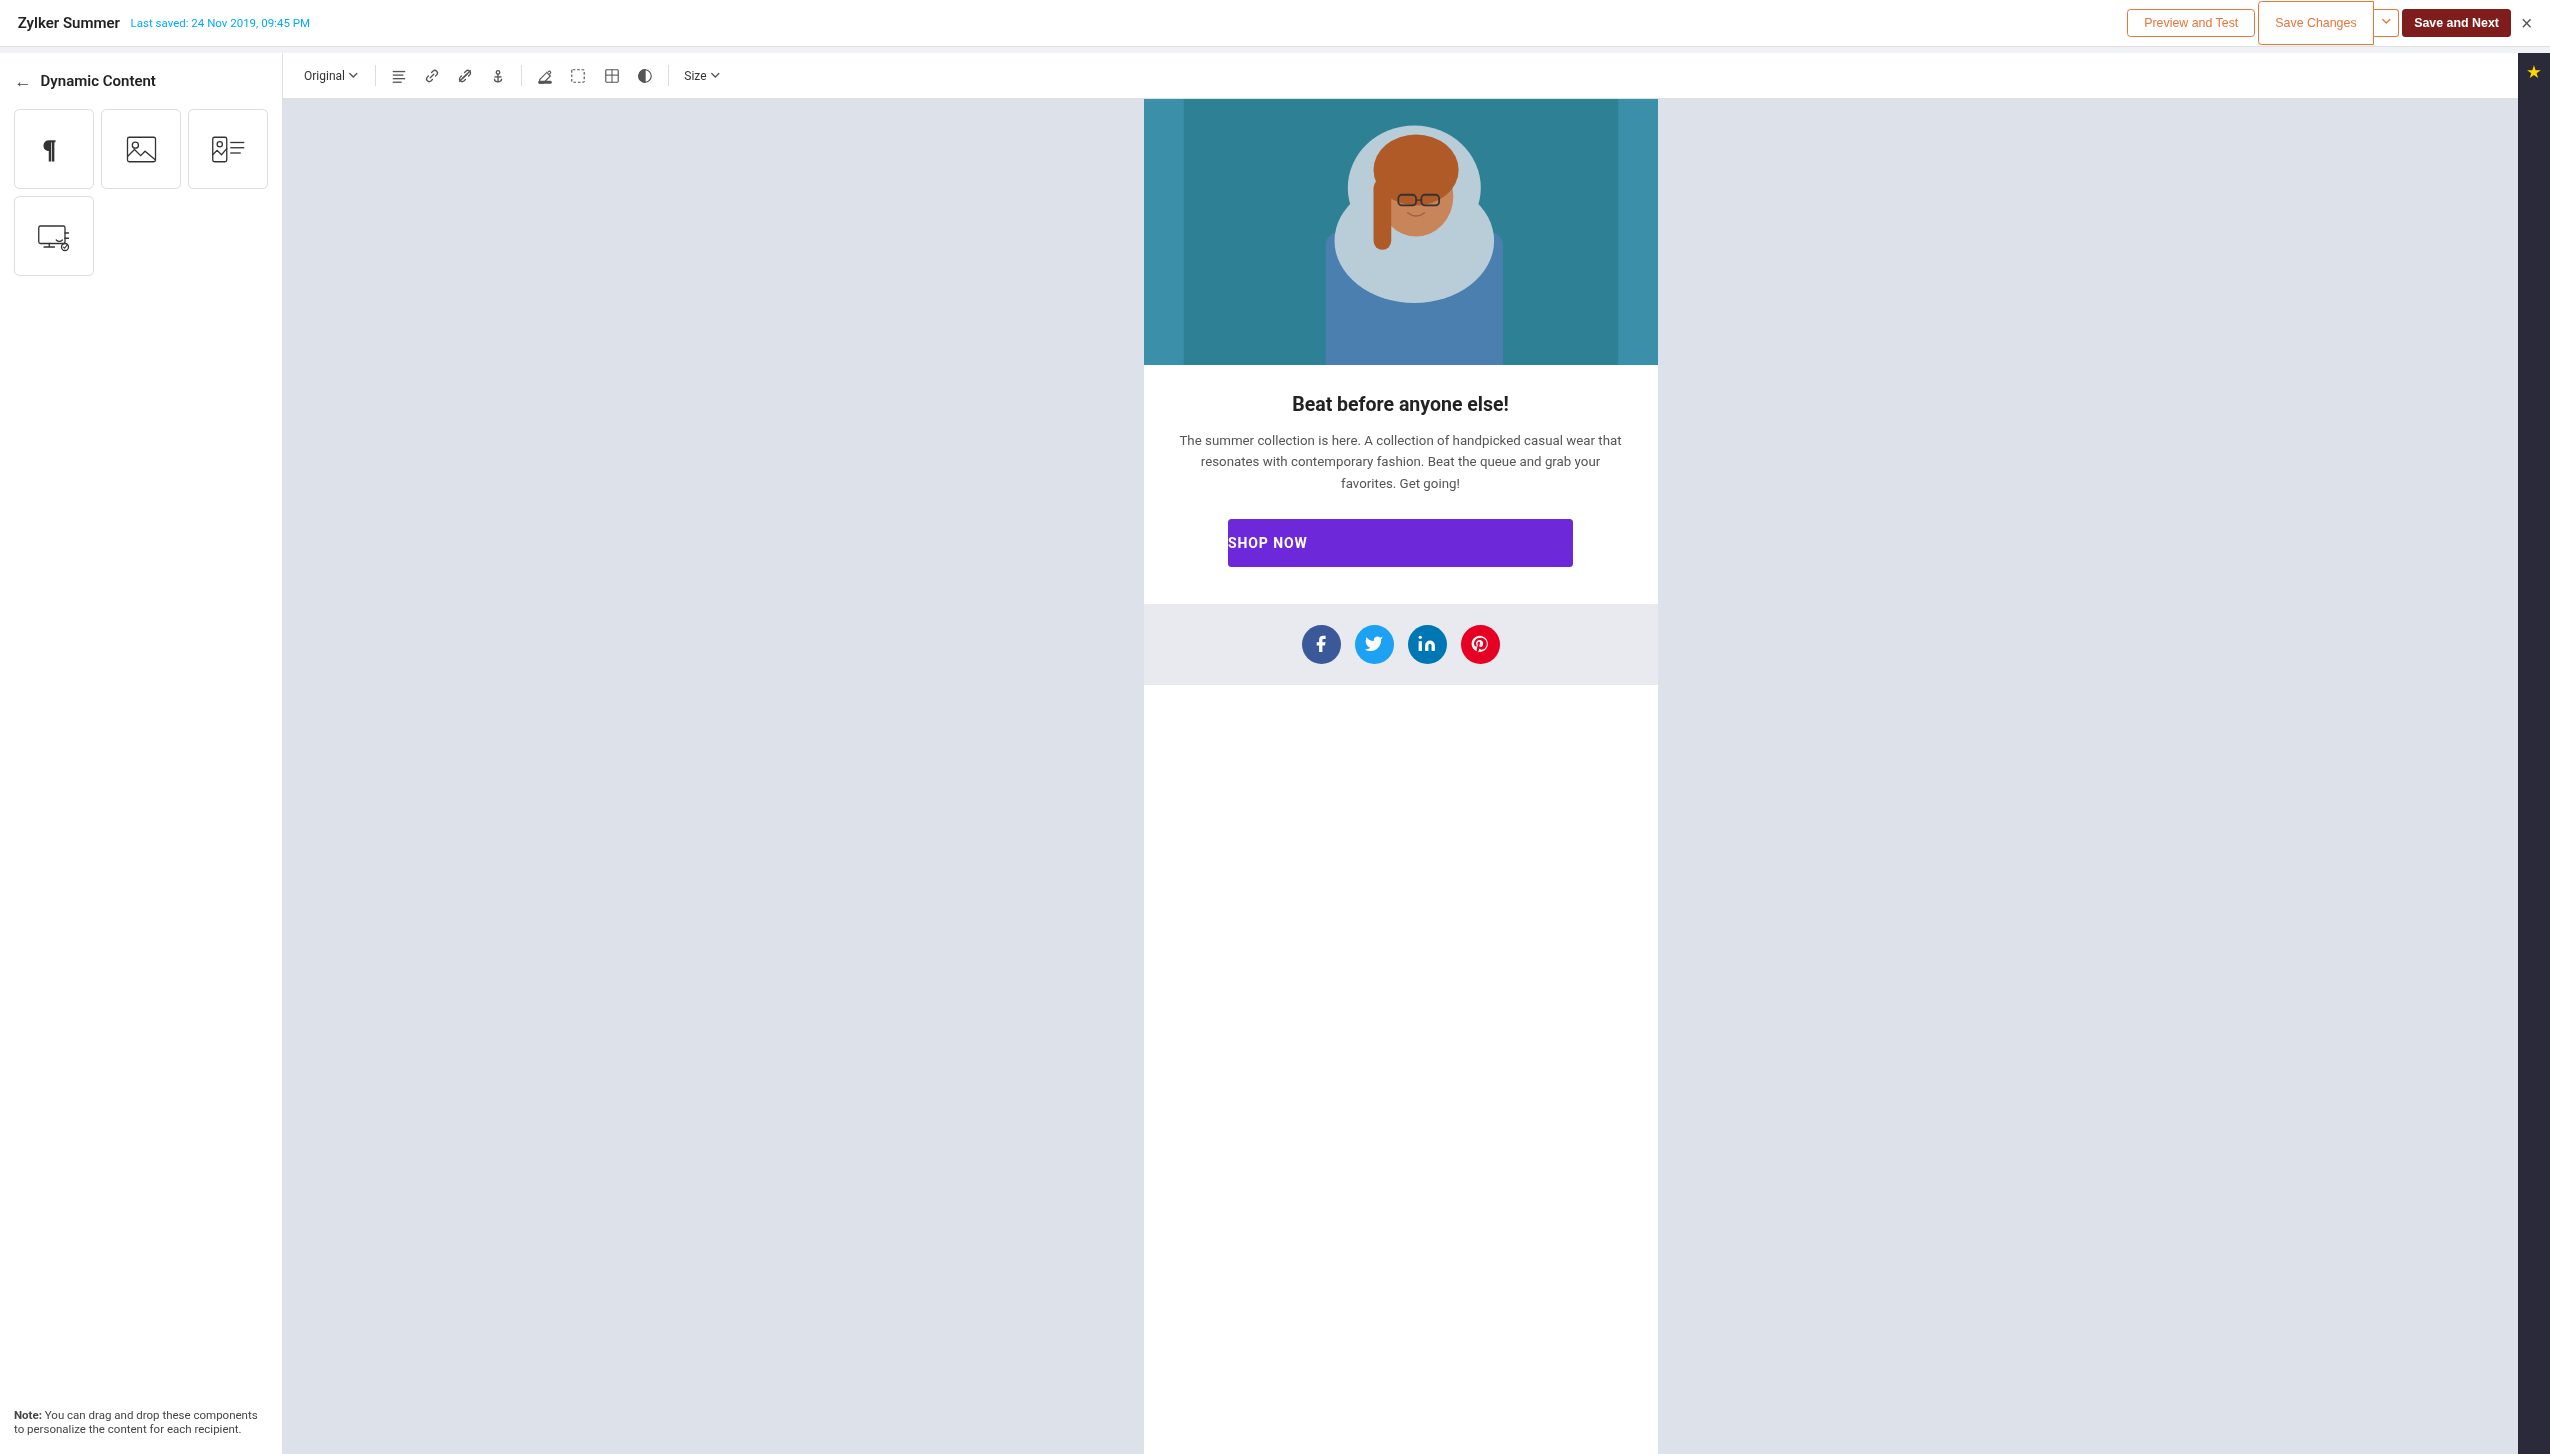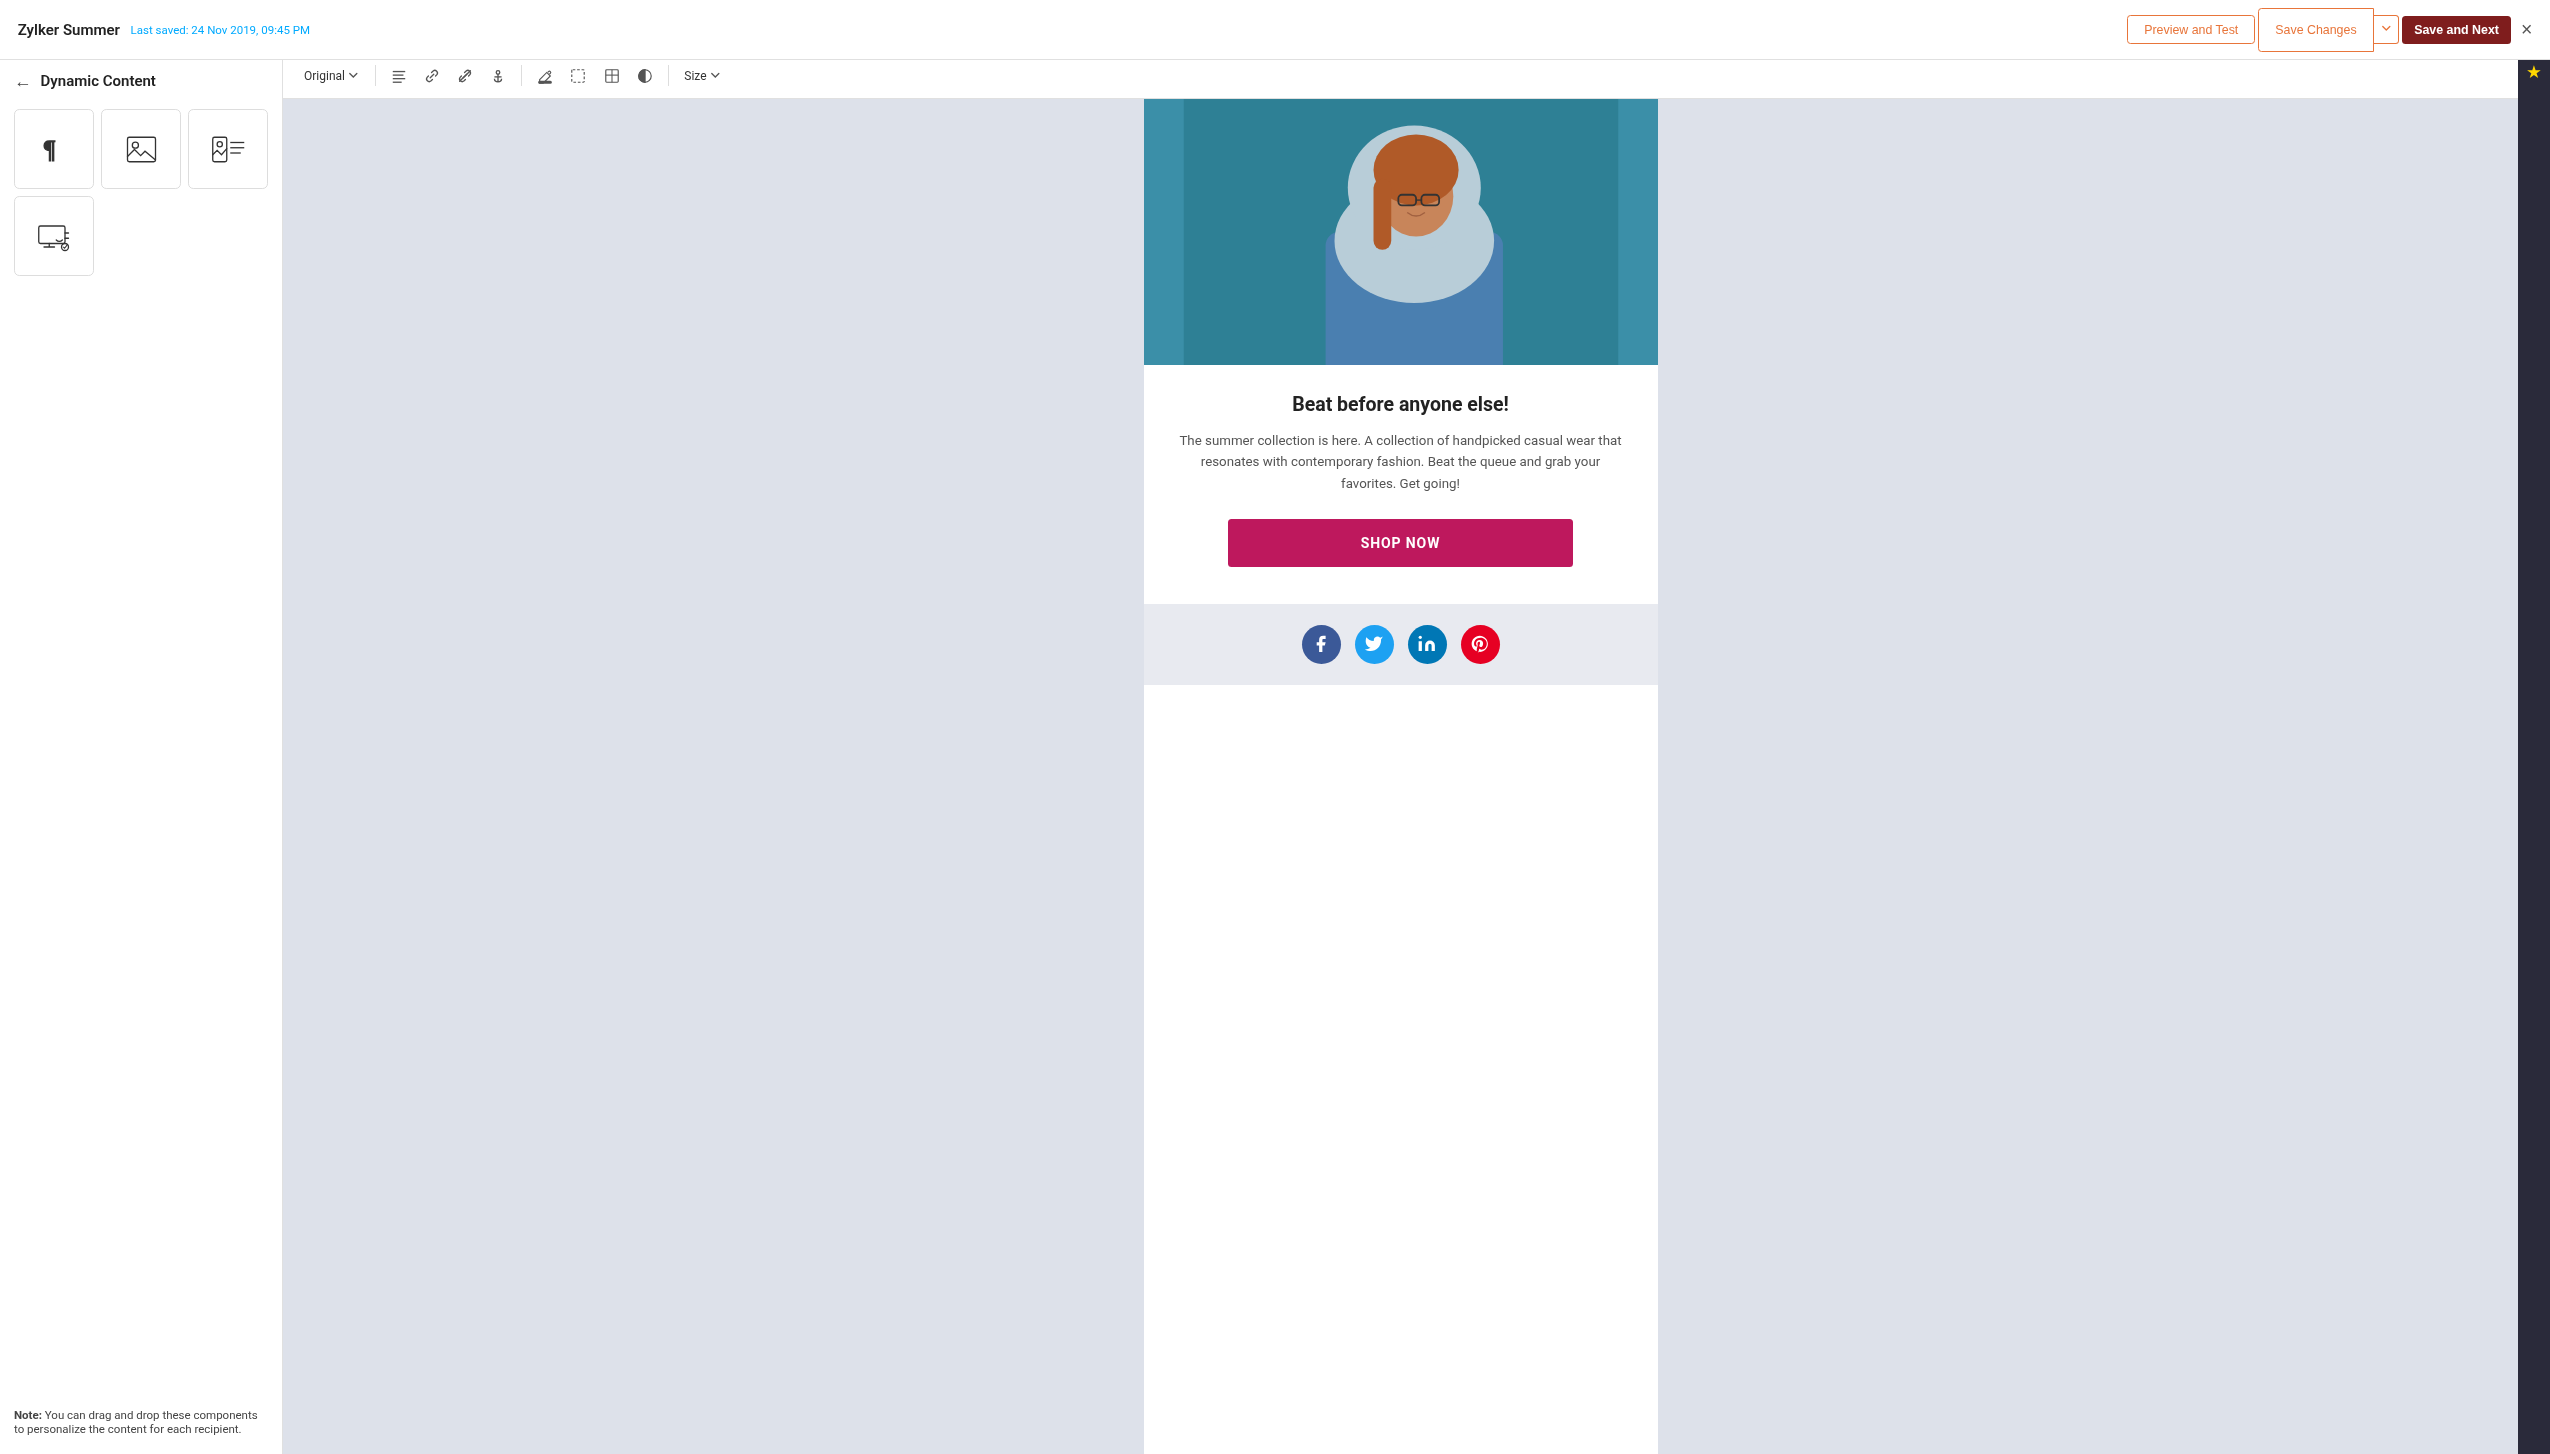--- a/index.html
+++ b/index.html
@@ -4,21 +4,21 @@
   <style>
     * { box-sizing: border-box; margin: 0; padding: 0; }
     body { font-family: -apple-system, BlinkMacSystemFont, 'Segoe UI', Roboto, sans-serif; background: #f0f2f5; height: 100vh; overflow: hidden; }
 
     
     .header {
       display: flex;
       align-items: center;
       justify-content: space-between;
       background: #fff;
-      height: 60px;
+      height: 47px;
       padding: 0 17.7px;
       border-bottom: 0.9px solid #e0e0e0;
       position: fixed;
       top: 0; left: 0; right: 0;
       z-index: 100;
     }
     .header-left {
       display: flex;
       align-items: center;
       gap: 10.6px;
@@ -250,28 +250,28 @@
       margin-bottom: 14px;
     }
     .email-para {
       font-size: 13.3px;
       color: #555;
       line-height: 1.6;
       margin-bottom: 25px;
     }
     .email-cta {
       display: inline-block;
-      background: #be185d;
+      background: #6d28d9;
       color: #fff;
       font-size: 14px;
       font-weight: 700;
       letter-spacing: 0.9px;
-      padding: 16px 16px;
+      padding: 16px 0;
       width: 345px;
-      text-align: center;
+      text-align: left;
       border-radius: 3.5px;
       text-transform: uppercase;
       margin-bottom: 8.9px;
       cursor: pointer;
     }
 
     .email-social {
       background: #e8eaf0;
       padding: 21px;
       display: flex;

